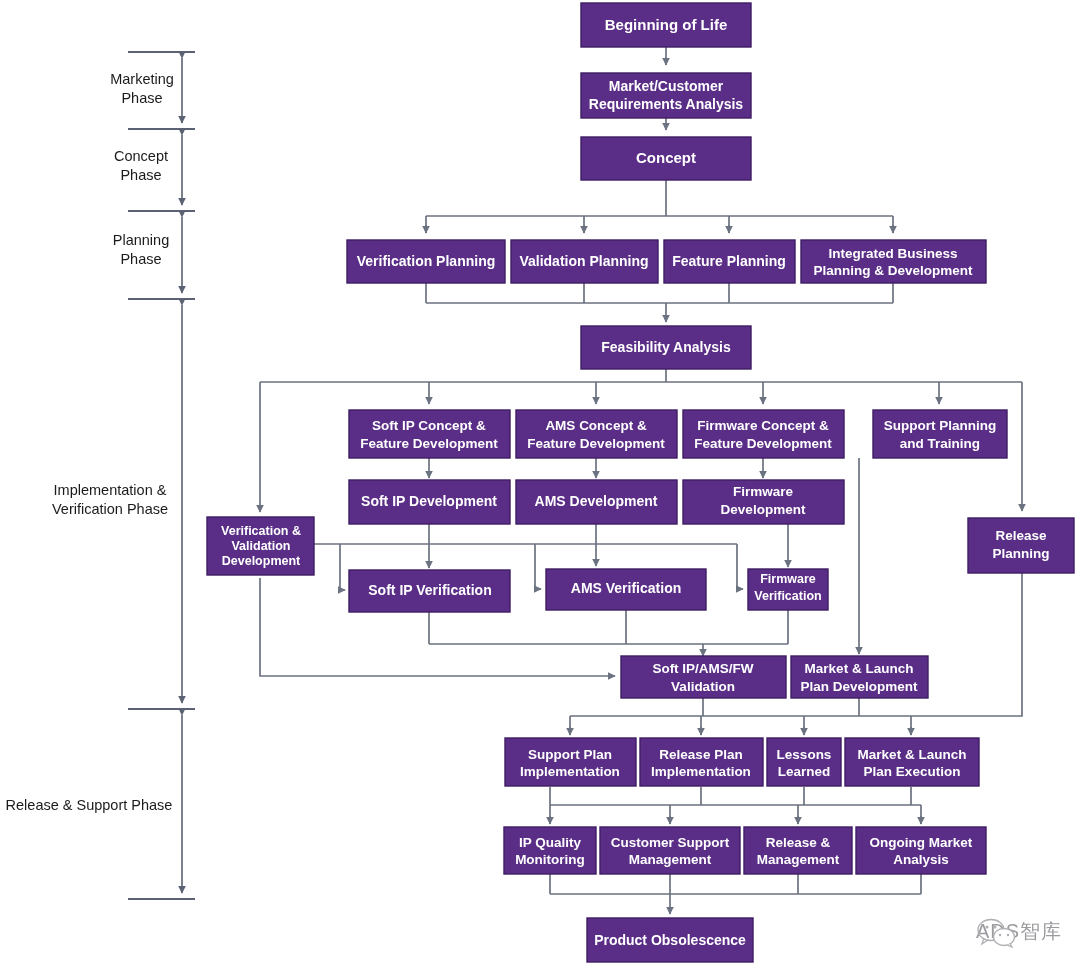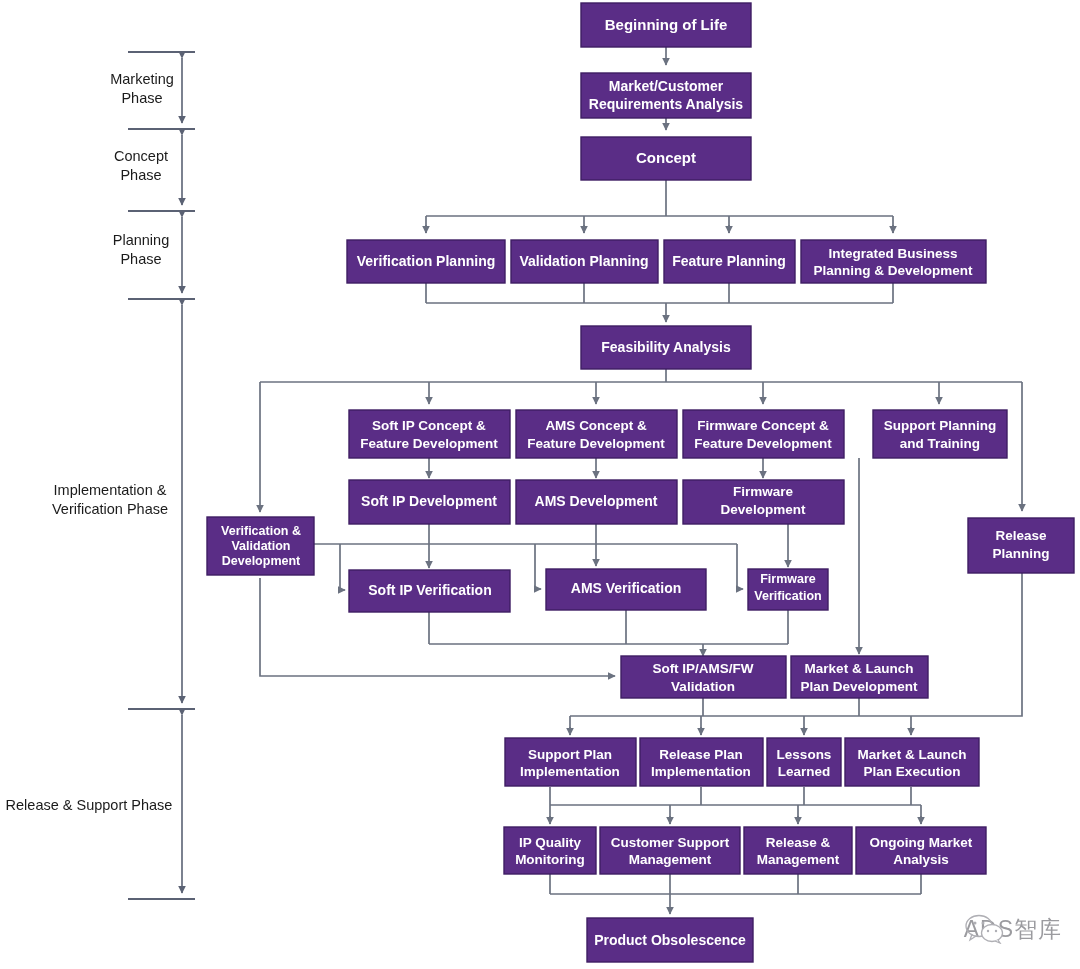--- a/index.html
+++ b/index.html
@@ -6,21 +6,21 @@
   body{width:1080px;height:969px;font-family:"Liberation Sans",sans-serif;}
   #stage{position:relative;width:1080px;height:969px;overflow:hidden;background:#fff;}
   svg{position:absolute;left:0;top:0;}
   .node rect{fill:#5A2D86;stroke:#3E1D63;stroke-width:1.4;}
   .node text{fill:#FFFFFF;font-family:"Liberation Sans",sans-serif;font-weight:bold;text-anchor:middle;dominant-baseline:middle;}
   .phase-label{fill:#1b1b1b;font-family:"Liberation Sans",sans-serif;font-size:14.5px;text-anchor:middle;}
   .bracket-line{stroke:#5b6274;stroke-width:1.6;fill:none;}
   .bracket-tick{stroke:#5b6274;stroke-width:1.8;}
   .conn{stroke:#6b7280;stroke-width:1.7;fill:none;}
   .wm{position:absolute;right:18px;bottom:24px;display:flex;align-items:center;gap:8px;opacity:.55;}
-  .wm-text{font-family:"Liberation Sans",sans-serif;font-size:23px;color:#4a4a52;letter-spacing:1px;}
+  .wm-text{font-family:"Liberation Sans",sans-serif;font-size:20px;color:#4a4a52;letter-spacing:1px;}
 </style>
 </head>
 <body>
 
 <div id="stage">
 
   <svg width="1080" height="969" viewBox="0 0 1080 969">
     <defs>
       <marker id="ah" markerWidth="9" markerHeight="9" refX="7.2" refY="4.5" orient="auto" markerUnits="userSpaceOnUse">
         <path d="M0,0.6 L8,4.5 L0,8.4 z" fill="#6B7280"></path>

